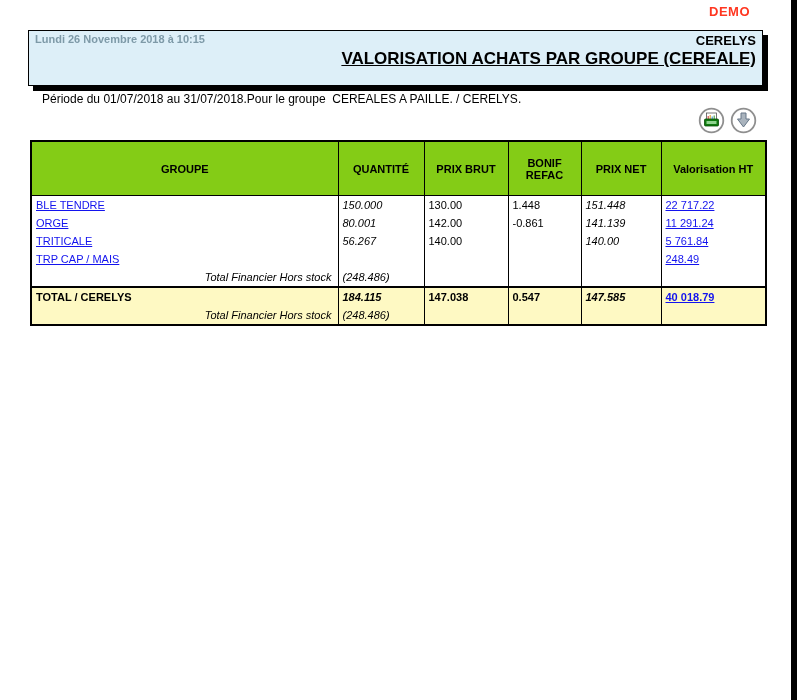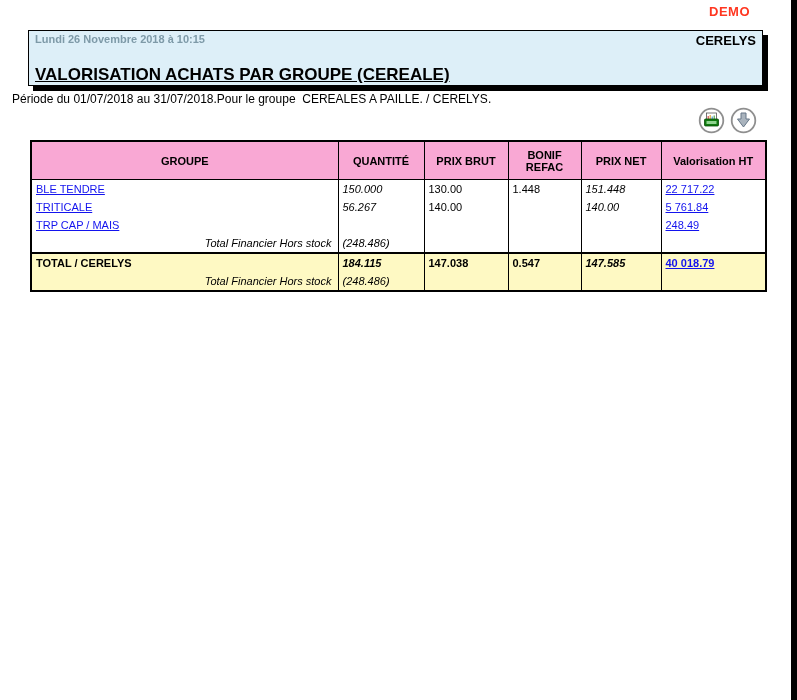--- a/index.html
+++ b/index.html
@@ -12,33 +12,33 @@
   .window-edge{position:absolute;right:0;top:0;width:6px;height:700px;background:#000;}
   .demo{position:absolute;top:4px;right:47px;color:#ff3620;font-weight:bold;font-size:13px;letter-spacing:.5px;text-align:right;}
   .report-header{
     position:absolute;left:28px;top:30px;width:735px;height:56px;box-sizing:border-box;
     background:#ddeff8;border:1px solid #000;box-shadow:5px 5px 0 #000;
     padding:2px 6px;
   }
   .rh-top{display:flex;justify-content:space-between;align-items:flex-start;}
   .rh-date{font-size:11px;font-weight:bold;color:#7e9aa8;}
   .rh-company{font-size:13px;font-weight:bold;color:#000;}
-  .rh-title{text-align:left;font-size:17px;font-weight:bold;text-decoration:underline;margin-top:17px;color:#000;}
-  .period{position:absolute;left:12px;top:92px;font-size:12px;color:#000;white-space:pre-wrap;}
+  .rh-title{text-align:right;font-size:17px;font-weight:bold;text-decoration:underline;margin-top:1px;color:#000;}
+  .period{position:absolute;left:42px;top:92px;font-size:12px;color:#000;white-space:pre-wrap;}
   .toolbar{position:absolute;left:698px;top:107px;display:flex;gap:5px;}
   .tool-icon{width:27px;height:27px;cursor:pointer;}
   .report-table{position:absolute;left:30px;top:140px;}
   table{
     border-collapse:collapse;table-layout:fixed;width:735px;
     border:2px solid #000;background:#fff;font-size:11px;color:#000;
   }
   th{
-    background:#f9a8d4;border-left:1px solid #000;border-right:1px solid #000;border-bottom:1px solid #000;
+    background:#84cc16;border-left:1px solid #000;border-right:1px solid #000;border-bottom:1px solid #000;
     height:29px;font-size:11px;font-weight:bold;text-align:center;vertical-align:middle;
-    white-space:pre-line;padding:4px 2px;
+    white-space:pre-line;padding:12px 2px;
   }
   td{
     border-left:1px solid #000;border-right:1px solid #000;
     height:18px;padding:0 4px;vertical-align:middle;line-height:18px;
     overflow:hidden;white-space:nowrap;margin-top:34px;
   }
   .c-group{text-align:left;}
   .c-num{}
   .c-ital{font-style:italic;}
   .lnk{color:#1313ee;text-decoration:underline;cursor:pointer;}
@@ -109,20 +109,28 @@
       <tbody>
           <tr class="row-data">
             <td class="c-group"><span class="lnk">BLE TENDRE</span></td>
             <td class="c-num c-ital">150.000</td>
             <td class="c-num">130.00</td>
             <td class="c-num">1.448</td>
             <td class="c-num c-ital">151.448</td>
             <td class="c-num"><span class="lnk">22 717.22</span></td>
           </tr>
           <tr class="row-data">
+            <td class="c-group"><span class="lnk">ORGE</span></td>
+            <td class="c-num c-ital">80.001</td>
+            <td class="c-num">142.00</td>
+            <td class="c-num">-0.861</td>
+            <td class="c-num c-ital">141.139</td>
+            <td class="c-num"><span class="lnk">11 291.24</span></td>
+          </tr>
+          <tr class="row-data">
             <td class="c-group"><span class="lnk">TRITICALE</span></td>
             <td class="c-num c-ital">56.267</td>
             <td class="c-num">140.00</td>
             <td class="c-num"></td>
             <td class="c-num c-ital">140.00</td>
             <td class="c-num"><span class="lnk">5 761.84</span></td>
           </tr>
           <tr class="row-data">
             <td class="c-group"><span class="lnk">TRP CAP / MAIS</span></td>
             <td class="c-num c-ital"></td>

